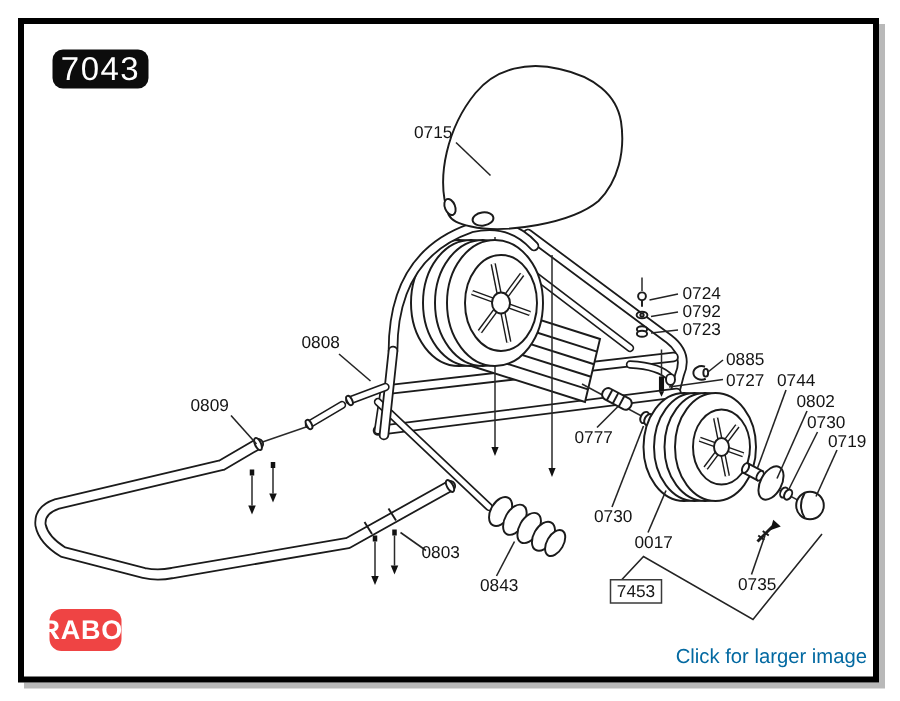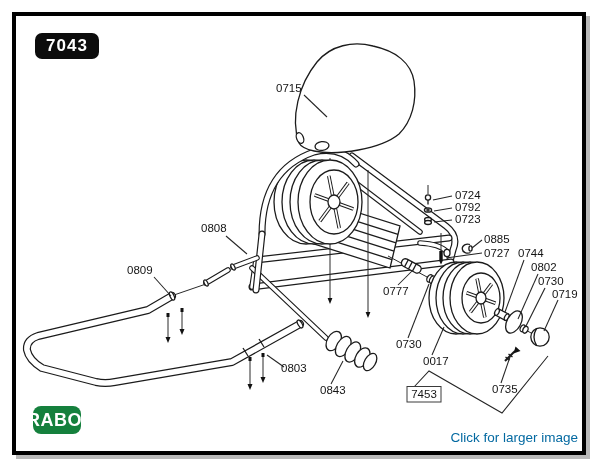--- a/index.html
+++ b/index.html
@@ -1,21 +1,21 @@
 <!DOCTYPE html>
 <html><head>
 <meta charset="utf-8">
 <style>
   html,body{margin:0;padding:0;background:#fff;}
   body{width:600px;height:467px;position:relative;font-family:"Liberation Sans",sans-serif;overflow:hidden;}
   .frame{position:absolute;left:12px;top:12px;width:566px;height:435px;border:4px solid #000;
          background:#fff;box-shadow:4px 4px 0 #b9b9b9;}
   .badge{position:absolute;left:19px;top:17px;width:64px;height:26px;background:#0c0c0c;border-radius:7px;
-         color:#fff;font-weight:bold;font-size:17px;letter-spacing:1px;display:flex;align-items:center;justify-content:center;}
-  .brand{position:absolute;left:17px;top:390px;width:48px;height:28px;background:#15803d;border-radius:8px;
+         color:#fff;font-weight:normal;font-size:22px;letter-spacing:1px;display:flex;align-items:center;justify-content:center;}
+  .brand{position:absolute;left:17px;top:390px;width:48px;height:28px;background:#ef4444;border-radius:8px;
          color:#fff;font-weight:bold;font-size:18px;letter-spacing:.5px;display:flex;align-items:center;justify-content:center;}
   .brand .mark{font-size:9px;vertical-align:top;line-height:10px;margin:-8px 0 0 1px;}
   .zoomlink{position:absolute;right:4px;top:414px;font-size:13.5px;color:#e73b3b;cursor:pointer;}
   svg{position:absolute;left:0;top:0;}
   
   .ln{fill:none;stroke:#1b1b1b;stroke-width:1.3px;}
   .fw{fill:#fff;stroke:#1b1b1b;stroke-width:1.3px;}
   .to{fill:none;stroke:#1b1b1b;stroke-width:7px;stroke-linejoin:round;stroke-linecap:round;}
   .ti{fill:none;stroke:#fff;stroke-width:4.6px;stroke-linejoin:round;stroke-linecap:round;}
   .to2{fill:none;stroke:#1b1b1b;stroke-width:5.6px;stroke-linejoin:round;stroke-linecap:round;}

